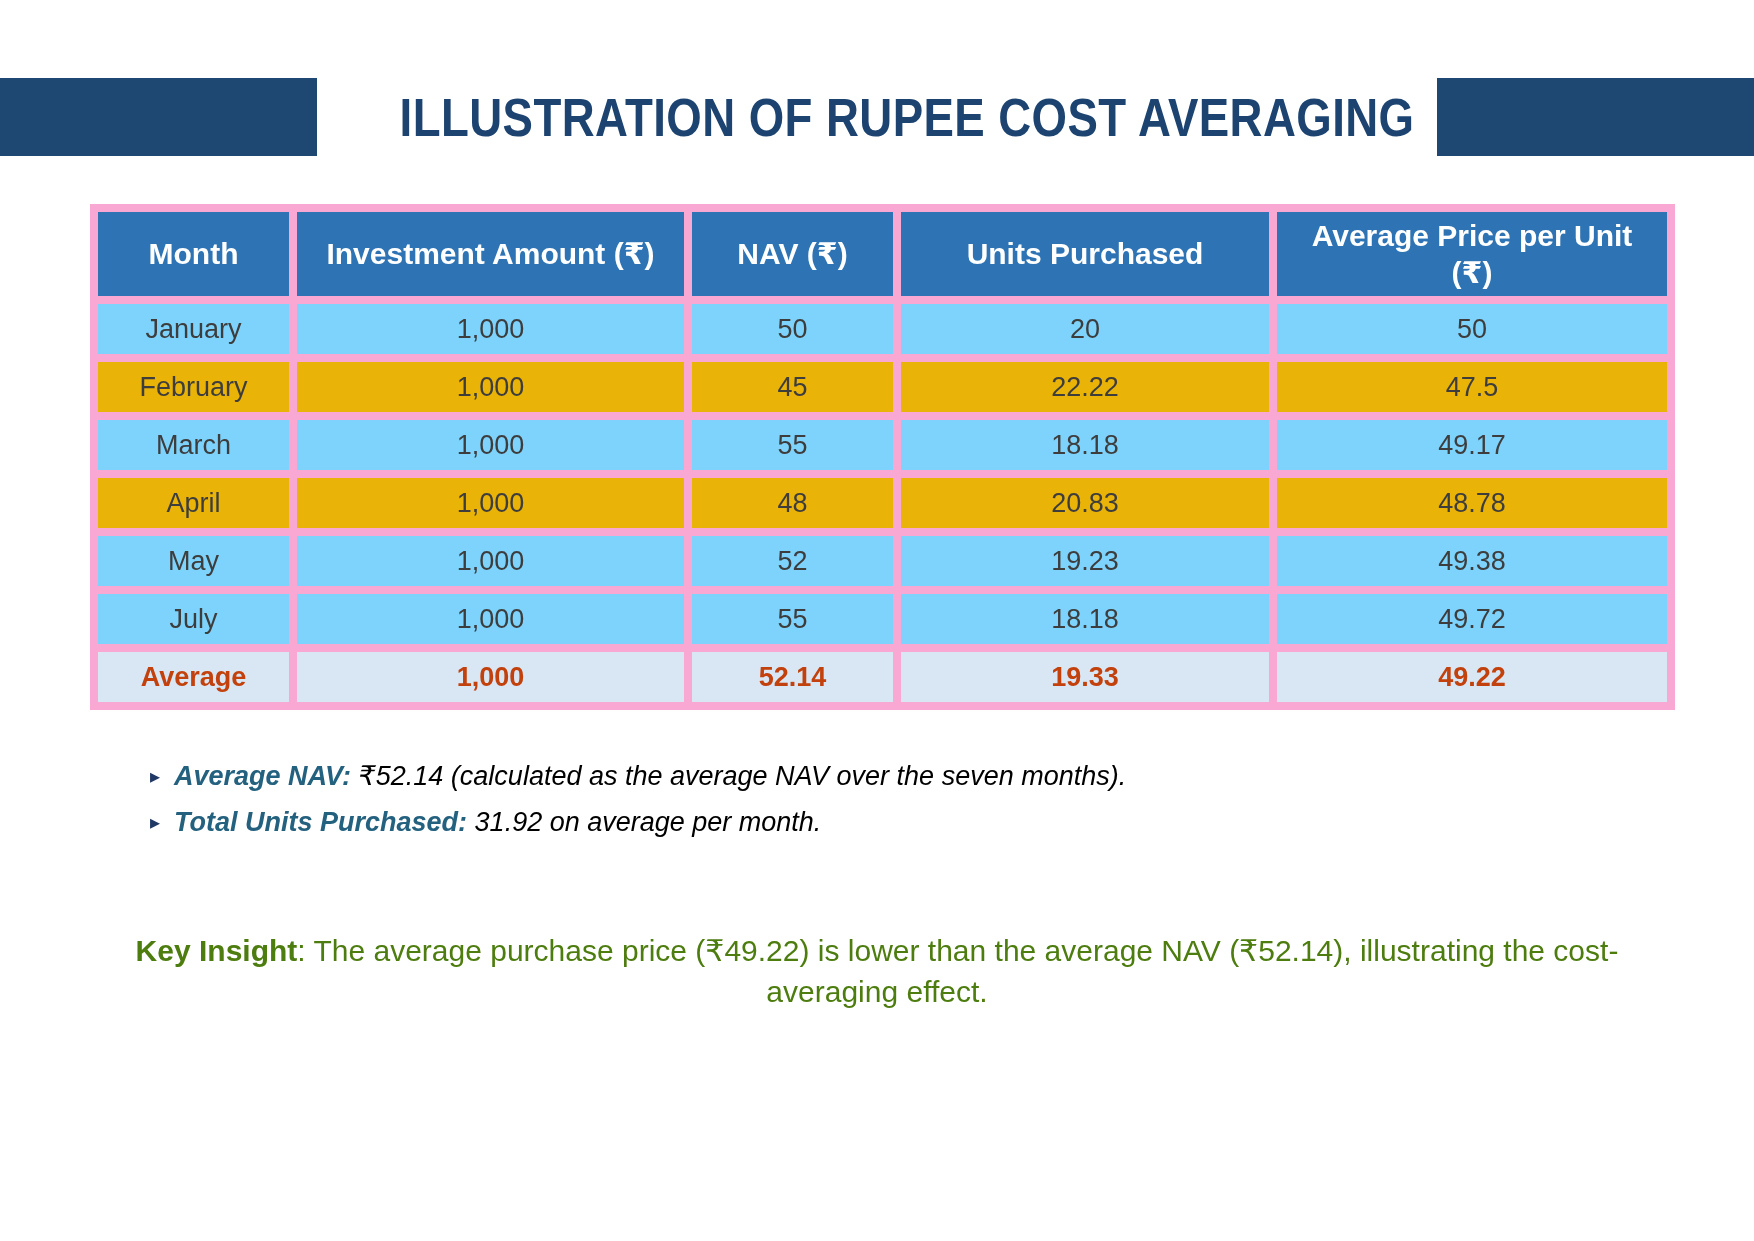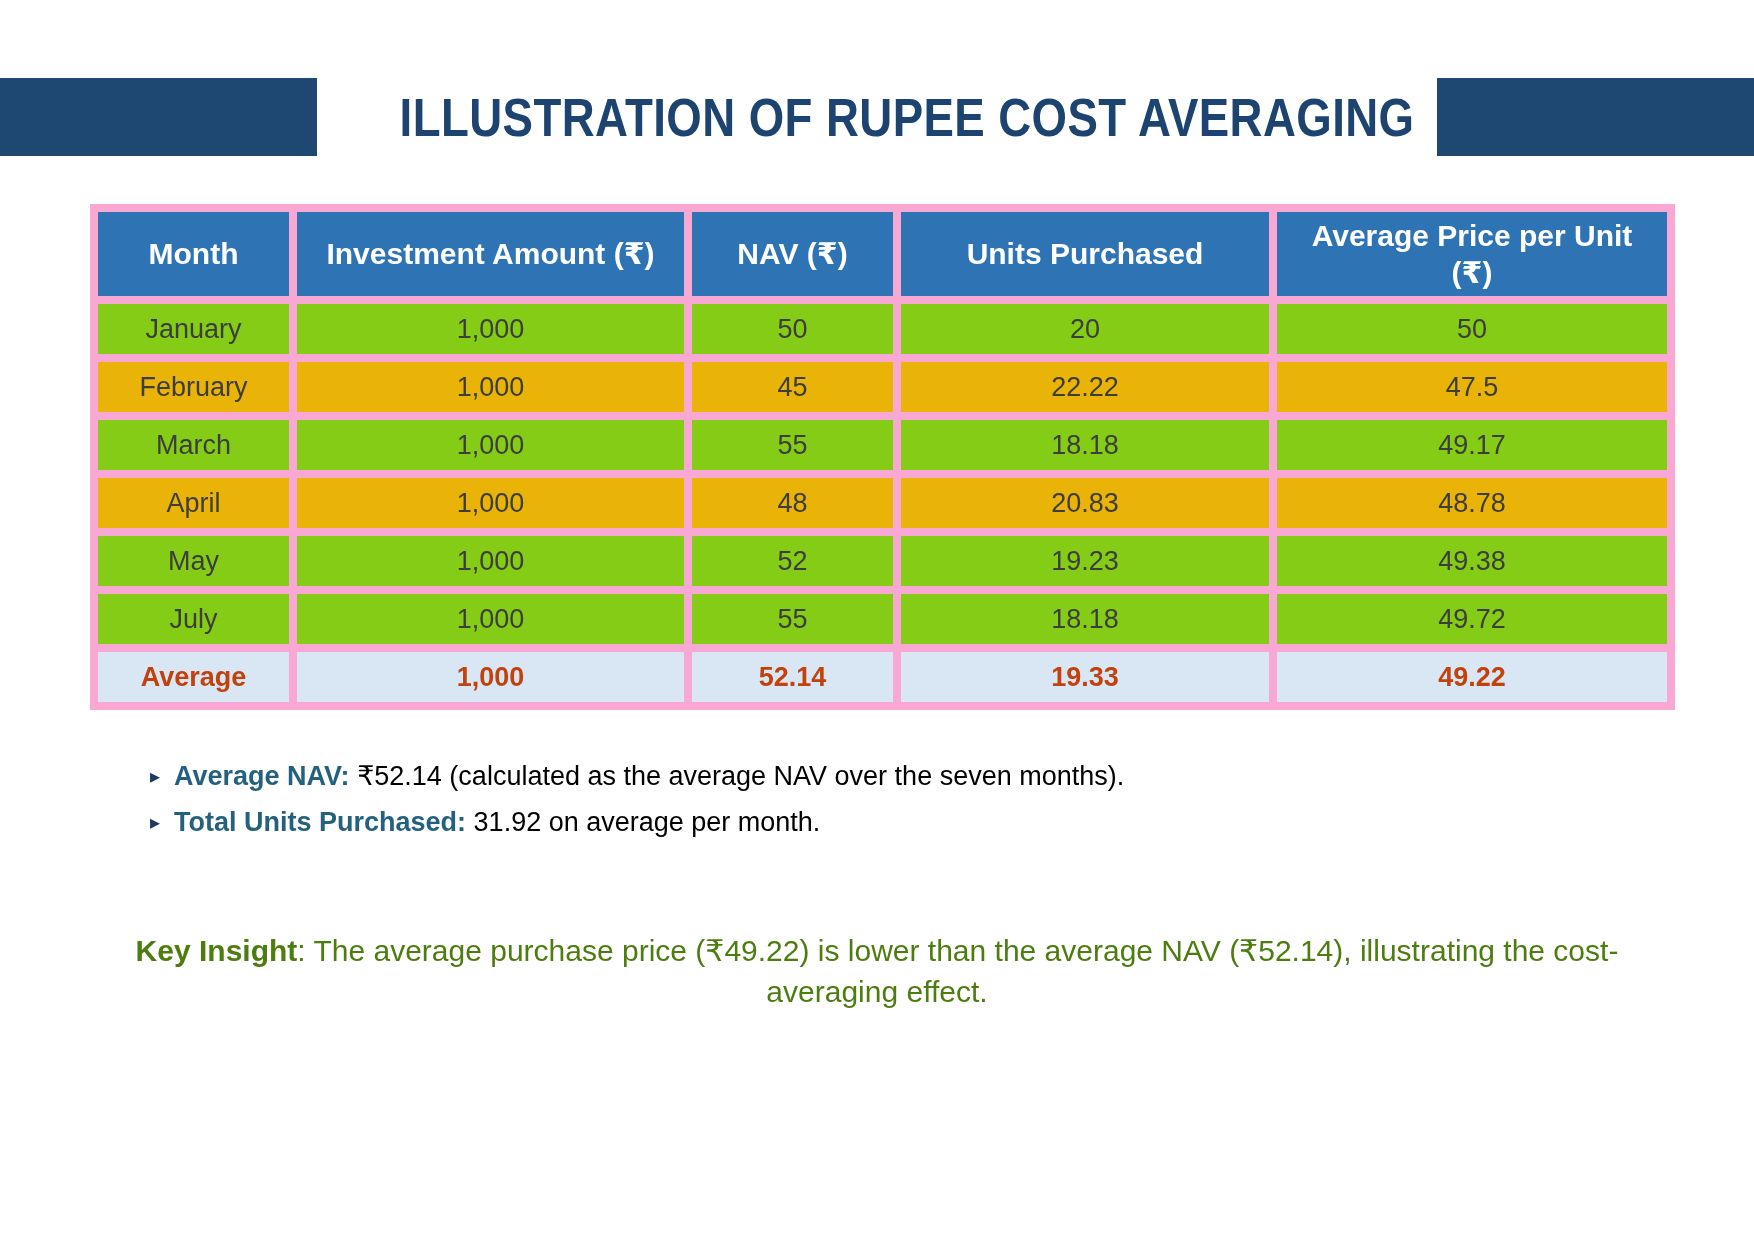--- a/index.html
+++ b/index.html
@@ -74,41 +74,42 @@
     color: #ffffff;
     font-weight: bold;
     font-size: 30px;
     line-height: 1.25;
     height: 84px;
   }
   table.rca tbody td {
     font-size: 27px;
     color: #3D3D3D;
     height: 50px;
-    background: #84cc16;
+    background: #7dd3fc;
   }
   table.rca tbody tr.alt td { background: #eab308; }
   table.rca tbody tr.avg td {
     background: #D9E7F5;
     font-weight: bold;
     color: #c2410c;
   }
 
   
   .bullets {
     position: absolute;
     left: 150px;
     top: 753px;
     font-size: 27px;
     color: #000000;
   }
   .bullet-row {
     height: 46px;
     line-height: 46px;
     white-space: nowrap;
+    font-style: italic;
   }
   .bullet-icon {
     display: inline-block;
     color: #1F3864;
     font-size: 20px;
     margin-right: 14px;
     vertical-align: 2px;
   }
   .bullet-lead {
     font-weight: bold;

